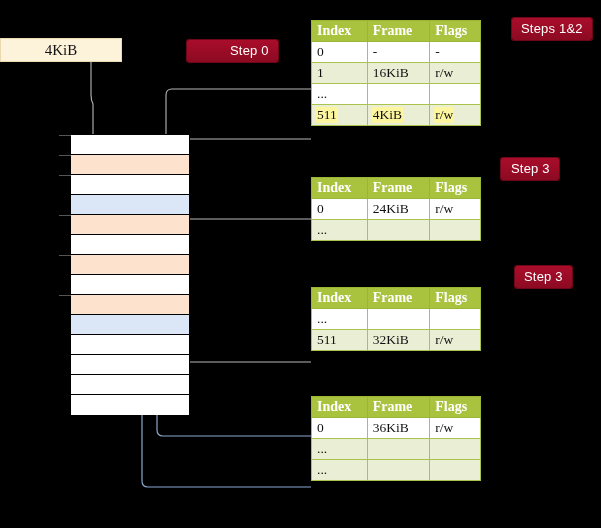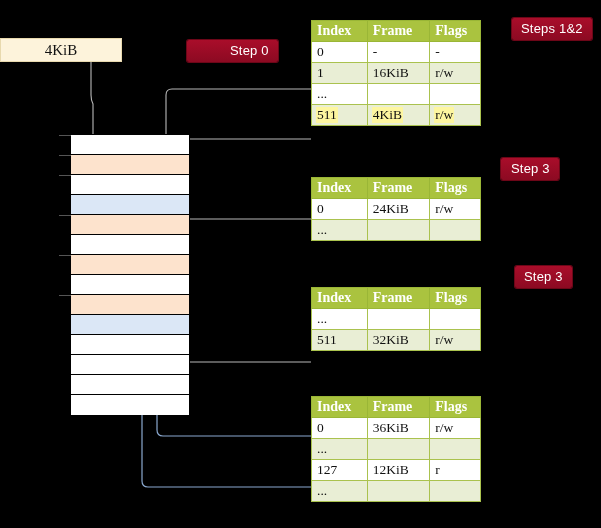--- a/index.html
+++ b/index.html
@@ -223,25 +223,20 @@
           <tr class="plain">
             <td>0</td>
             <td>36KiB</td>
             <td>r/w</td>
           </tr>
           <tr class="alt">
             <td>...</td>
             <td></td>
             <td></td>
           </tr>
-          <tr class="plain">
-            <td>127</td>
-            <td>12KiB</td>
-            <td>r</td>
-          </tr>
           <tr class="alt">
             <td>...</td>
             <td></td>
             <td></td>
           </tr>
         </tbody>
       </table>
     </div>
 
 </div>

